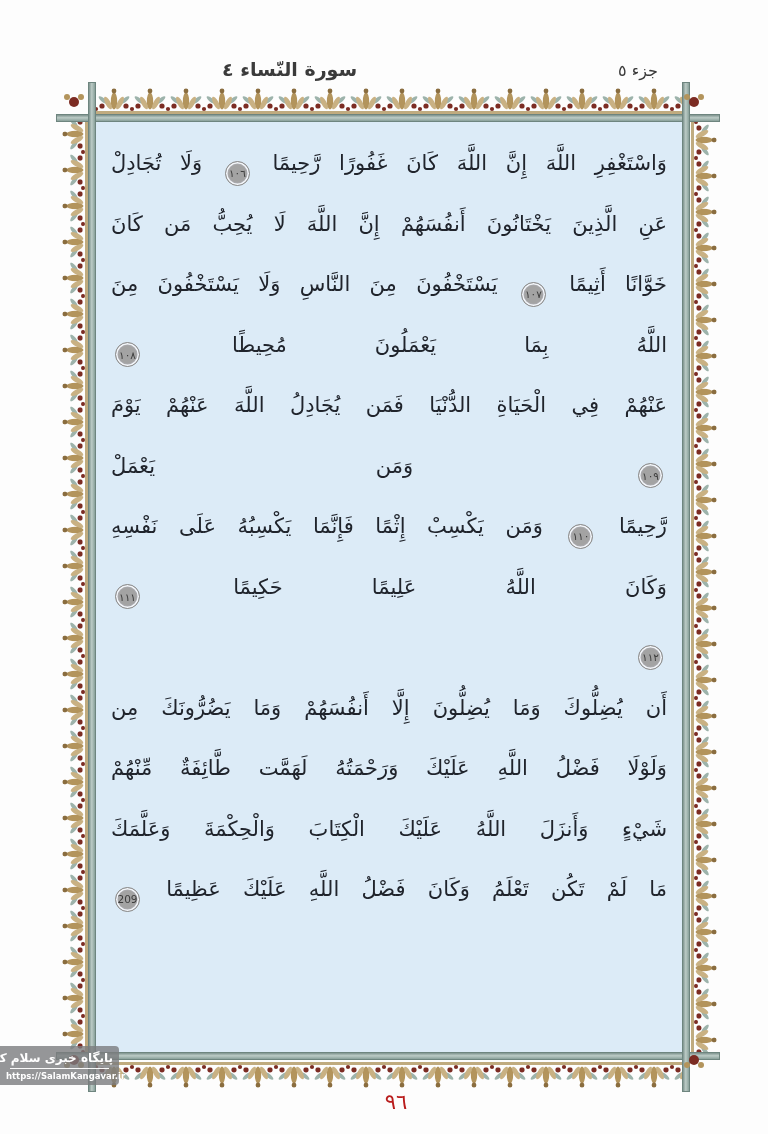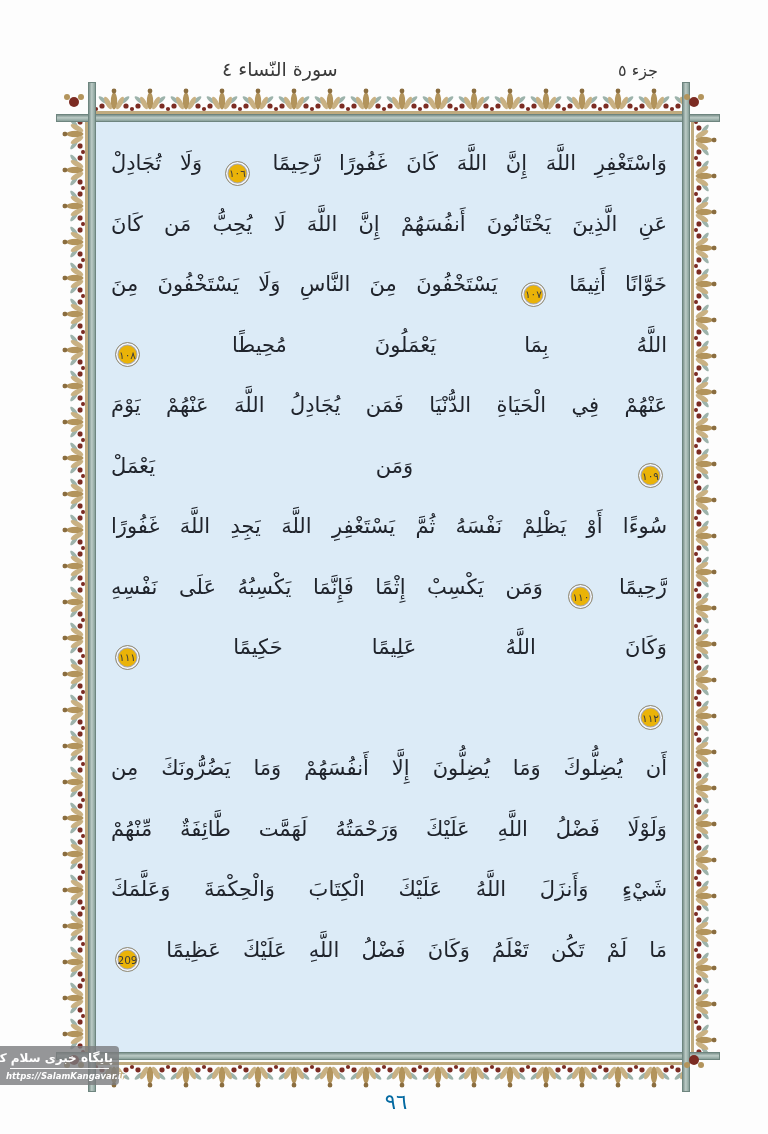--- a/index.html
+++ b/index.html
@@ -5,21 +5,21 @@
   html,body{margin:0;padding:0;}
   body{
     width:768px;height:1134px;position:relative;overflow:hidden;
     background:#fdfdfd;
     font-family:"DejaVu Sans",sans-serif;
   }
   
   .hdr-text{
     position:absolute;color:#3b3b3b;white-space:nowrap;
   }
-  .surah-title{left:222px;top:58px;font-size:19px;}
+  .surah-title{left:222px;top:58px;font-size:19px;font-weight:bold;}
   .juz-label{left:618px;top:61px;font-size:16px;}
 
   
   .bar{
     position:absolute;background:linear-gradient(#7e938e,#bccbc6 45%,#89a09a);
     border:1px solid #6e857f;box-sizing:border-box;
   }
   .bar.h{left:56px;width:664px;height:8px;}
   .bar.v{top:82px;height:1010px;width:8px;background:linear-gradient(90deg,#7e938e,#bccbc6 45%,#89a09a);}
   .bar.top{top:114px;}
@@ -45,43 +45,43 @@
   }
   .qlines{direction:rtl;}
   .qline{
     height:60.5px;line-height:60.5px;white-space:nowrap;overflow:hidden;
     text-align:justify;text-align-last:justify;
     font-size:21px;color:#20242c;
   }
   .ayah-medallion{
     display:inline-flex;align-items:center;justify-content:center;
     width:25px;height:25px;border-radius:50%;
-    border:1.5px solid #8d8d8d;background:#eab308;
+    border:1.5px solid #8d8d8d;background:#a3a3a3;
     box-shadow:inset 0 0 0 1.5px #f3f6fa, inset 0 0 0 2.5px #a9a9ad;
     vertical-align:-7px;margin:11px 4px;box-sizing:border-box;
   }
   .ayah-num{font-size:10.5px;color:#3c3c3c;line-height:1;letter-spacing:0;}
 
   
   .page-number{
     position:absolute;left:346px;top:1090px;width:100px;
-    text-align:center;font-size:21px;color:#0369a1;
+    text-align:center;font-size:21px;color:#b91c1c;
   }
 
   
   .watermark{
     position:absolute;left:0;top:1046px;width:119px;
     background:rgba(122,124,126,0.80);
     border-radius:0 4px 4px 0;
     padding:5px 6px 4px 6px;box-sizing:border-box;
     color:#ffffff;text-align:center;direction:rtl;
   }
   .wm-title{font-size:12px;font-weight:bold;white-space:nowrap;}
   .wm-divider{border-top:1.5px solid rgba(255,255,255,.95);margin:3px 4px 2px 4px;}
-  .wm-url{font-size:8.5px;font-weight:bold;direction:ltr;white-space:nowrap;font-style:italic;}
+  .wm-url{font-size:8.5px;font-weight:bold;direction:ltr;white-space:nowrap;}
 </style>
 </head>
 <body>
 
 <svg width="0" height="0" style="position:absolute" aria-hidden="true">
   <defs>
     <pattern id="floral" width="36" height="28" patternUnits="userSpaceOnUse">
       <circle cx="0" cy="23" r="2.1" fill="#7c2c23"></circle>
       <circle cx="36" cy="23" r="2.1" fill="#7c2c23"></circle>
       <circle cx="6" cy="20" r="2.6" fill="#7c2c23"></circle>
@@ -156,21 +156,20 @@
       <div class="qline"><span>خَوَّانًا أَثِيمًا </span><span class="ayah-medallion">
           <span class="ayah-num">١٠٧</span>
         </span><span> يَسْتَخْفُونَ مِنَ النَّاسِ وَلَا يَسْتَخْفُونَ مِنَ </span></div>
       <div class="qline"><span>اللَّهُ بِمَا يَعْمَلُونَ مُحِيطًا </span><span class="ayah-medallion">
           <span class="ayah-num">١٠٨</span>
         </span></div>
       <div class="qline"><span>عَنْهُمْ فِي الْحَيَاةِ الدُّنْيَا فَمَن يُجَادِلُ اللَّهَ عَنْهُمْ يَوْمَ </span></div>
       <div class="qline"><span class="ayah-medallion">
           <span class="ayah-num">١٠٩</span>
         </span><span> وَمَن يَعْمَلْ </span></div>
-      <div class="qline"><span>سُوءًا أَوْ يَظْلِمْ نَفْسَهُ ثُمَّ يَسْتَغْفِرِ اللَّهَ يَجِدِ اللَّهَ غَفُورًا </span></div>
       <div class="qline"><span>رَّحِيمًا </span><span class="ayah-medallion">
           <span class="ayah-num">١١٠</span>
         </span><span> وَمَن يَكْسِبْ إِثْمًا فَإِنَّمَا يَكْسِبُهُ عَلَى نَفْسِهِ </span></div>
       <div class="qline"><span>وَكَانَ اللَّهُ عَلِيمًا حَكِيمًا </span><span class="ayah-medallion">
           <span class="ayah-num">١١١</span>
         </span></div>
       <div class="qline"><span class="ayah-medallion">
           <span class="ayah-num">١١٢</span>
         </span></div>
       <div class="qline"><span>أَن يُضِلُّوكَ وَمَا يُضِلُّونَ إِلَّا أَنفُسَهُمْ وَمَا يَضُرُّونَكَ مِن </span></div>

